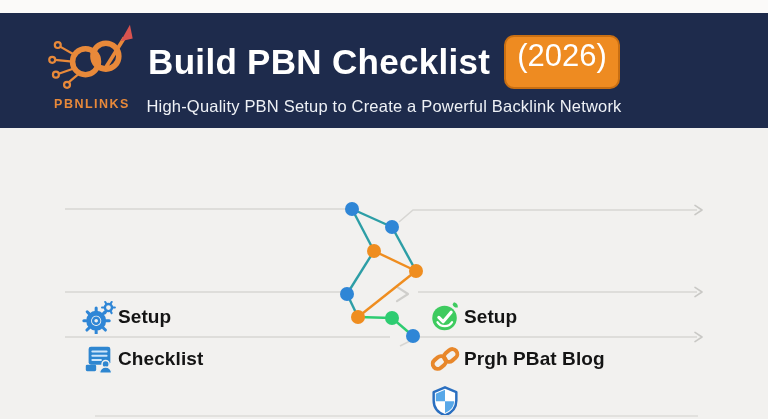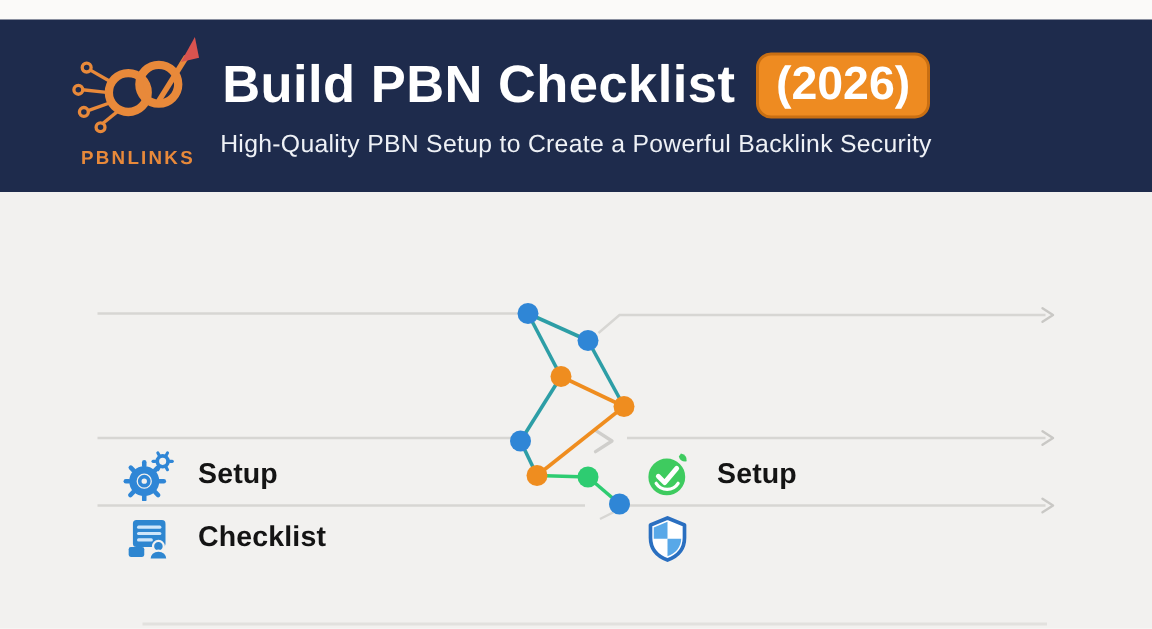--- a/index.html
+++ b/index.html
@@ -18,32 +18,32 @@
   .brand-name{
     color:#e8893a;font-weight:800;font-size:12.5px;letter-spacing:1.5px;margin-top:-2px;
   }
   .title-wrap{ text-align:center;padding-top:22px; }
   .title-row{ display:flex;justify-content:center;align-items:center;gap:14px; }
   .page-title{
     margin:0;font-size:35px;font-weight:800;letter-spacing:.3px;color:#ffffff;line-height:1.1;
   }
   .year-badge{
     background:#ee8b21;border:2px solid #c96f12;border-radius:10px;
-    color:#fff;font-size:31px;font-weight:700;padding:1px 11px 3px;line-height:1.15;
+    color:#fff;font-size:31px;font-weight:400;padding:1px 11px 13px;line-height:1.15;
   }
   .subtitle{
     margin:8px 0 0;font-size:16.5px;font-weight:500;color:#eef1f6;letter-spacing:.2px;
   }
   
   .body-area{position:relative;height:291px;}
   #overlay-svg{position:absolute;left:0;top:0;pointer-events:none;}
   .col{position:absolute;top:168px;display:flex;flex-direction:column;}
   .col.left{left:82px;}
   .col.right{left:428px;}
-  .row{height:42px;display:flex;align-items:center;gap:16px;}
+  .row{height:42px;display:flex;align-items:center;gap:2px;}
   .row .icon{width:34px;height:34px;flex:0 0 34px;}
   .row .label{
     font-size:19px;font-weight:700;color:#141414;white-space:nowrap;letter-spacing:.1px;
   }
   .bottom-line{
     position:absolute;left:95px;right:70px;bottom:2px;height:2px;background:#e2e1de;
   }
 </style>
 </head>
 <body>
@@ -72,21 +72,21 @@
         <path d="M86 22 L96 4 L99 19 Z" fill="#d9534f"></path>
       </svg>
       <div class="brand-name">PBNLINKS</div>
     </div>
 
     <div class="title-wrap">
       <div class="title-row">
         <h1 class="page-title">Build PBN Checklist</h1>
         <span class="year-badge">(2026)</span>
       </div>
-      <p class="subtitle">High-Quality PBN Setup to Create a Powerful Backlink Security</p>
+      <p class="subtitle">High-Quality PBN Setup to Create a Powerful Backlink Network</p>
     </div>
   </div>
 
   <div class="body-area">
     <svg id="overlay-svg" width="768" height="419" viewBox="0 0 768 419" style="top:-128px;height:419px;">
         <polyline points="65,209 355,209" fill="none" stroke="#d7d6d3" stroke-width="1.6"></polyline>
         <polyline points="399,222 413,210 697,210" fill="none" stroke="#d7d6d3" stroke-width="1.6"></polyline>
         <polyline points="695,205.45 702,210 695,214.55" fill="none" stroke="#c9c8c5" stroke-width="1.6" stroke-linecap="round" stroke-linejoin="round"></polyline>
         <polyline points="65,292 345,292" fill="none" stroke="#d7d6d3" stroke-width="1.6"></polyline>
         <polyline points="418,292 697,292" fill="none" stroke="#d7d6d3" stroke-width="1.6"></polyline>
@@ -165,20 +165,29 @@
         <svg class="icon" viewBox="0 0 36 36">
           <circle cx="17.5" cy="19" r="13" fill="#3ecb5f"></circle>
           <path d="M10 23.5 a9.2 9.2 0 0 0 15.5 0" fill="none" stroke="#fff" stroke-width="2.3" stroke-linecap="round"></path>
           <path d="M11.5 18.5 l4.5 4.5 L24.5 13" fill="none" stroke="#fff" stroke-width="3.4" stroke-linecap="round" stroke-linejoin="round"></path>
           <path d="M27.5 2.5 q4.5 1 4 5.5 q-4.5 .5 -5.5 -3.5 z" fill="#3ecb5f"></path>
         </svg>
         <span class="label">Setup</span>
       </div>
       <div class="row">
         <svg class="icon" viewBox="0 0 36 36">
+          <g fill="none" stroke="#e8872a" stroke-width="4.2">
+            <rect x="4.5" y="16.5" width="15" height="10.5" rx="5.2" transform="rotate(-40 12 21.7)"></rect>
+            <rect x="16.5" y="9" width="15" height="10.5" rx="5.2" transform="rotate(-40 24 14.2)"></rect>
+          </g>
+        </svg>
+        <span class="label">Prgh PBat Blog</span>
+      </div>
+      <div class="row">
+        <svg class="icon" viewBox="0 0 36 36">
           <path d="M18 3.5 L30 8.5 V17.5 C30 25.5 25.2 30.6 18 33.2 C10.8 30.6 6 25.5 6 17.5 V8.5 Z" fill="#ffffff" stroke="#2a6fc0" stroke-width="2.6" stroke-linejoin="round"></path>
           <path d="M18 6.2 L8.3 10.2 V18.2 H18 Z" fill="#58a8e8"></path>
           <path d="M18 18.2 H27.7 C27.4 24.5 23.8 28.3 18 30.6 Z" fill="#58a8e8"></path>
         </svg>
       </div>
 
     </div>
 
     <div class="bottom-line"></div>
   </div>

